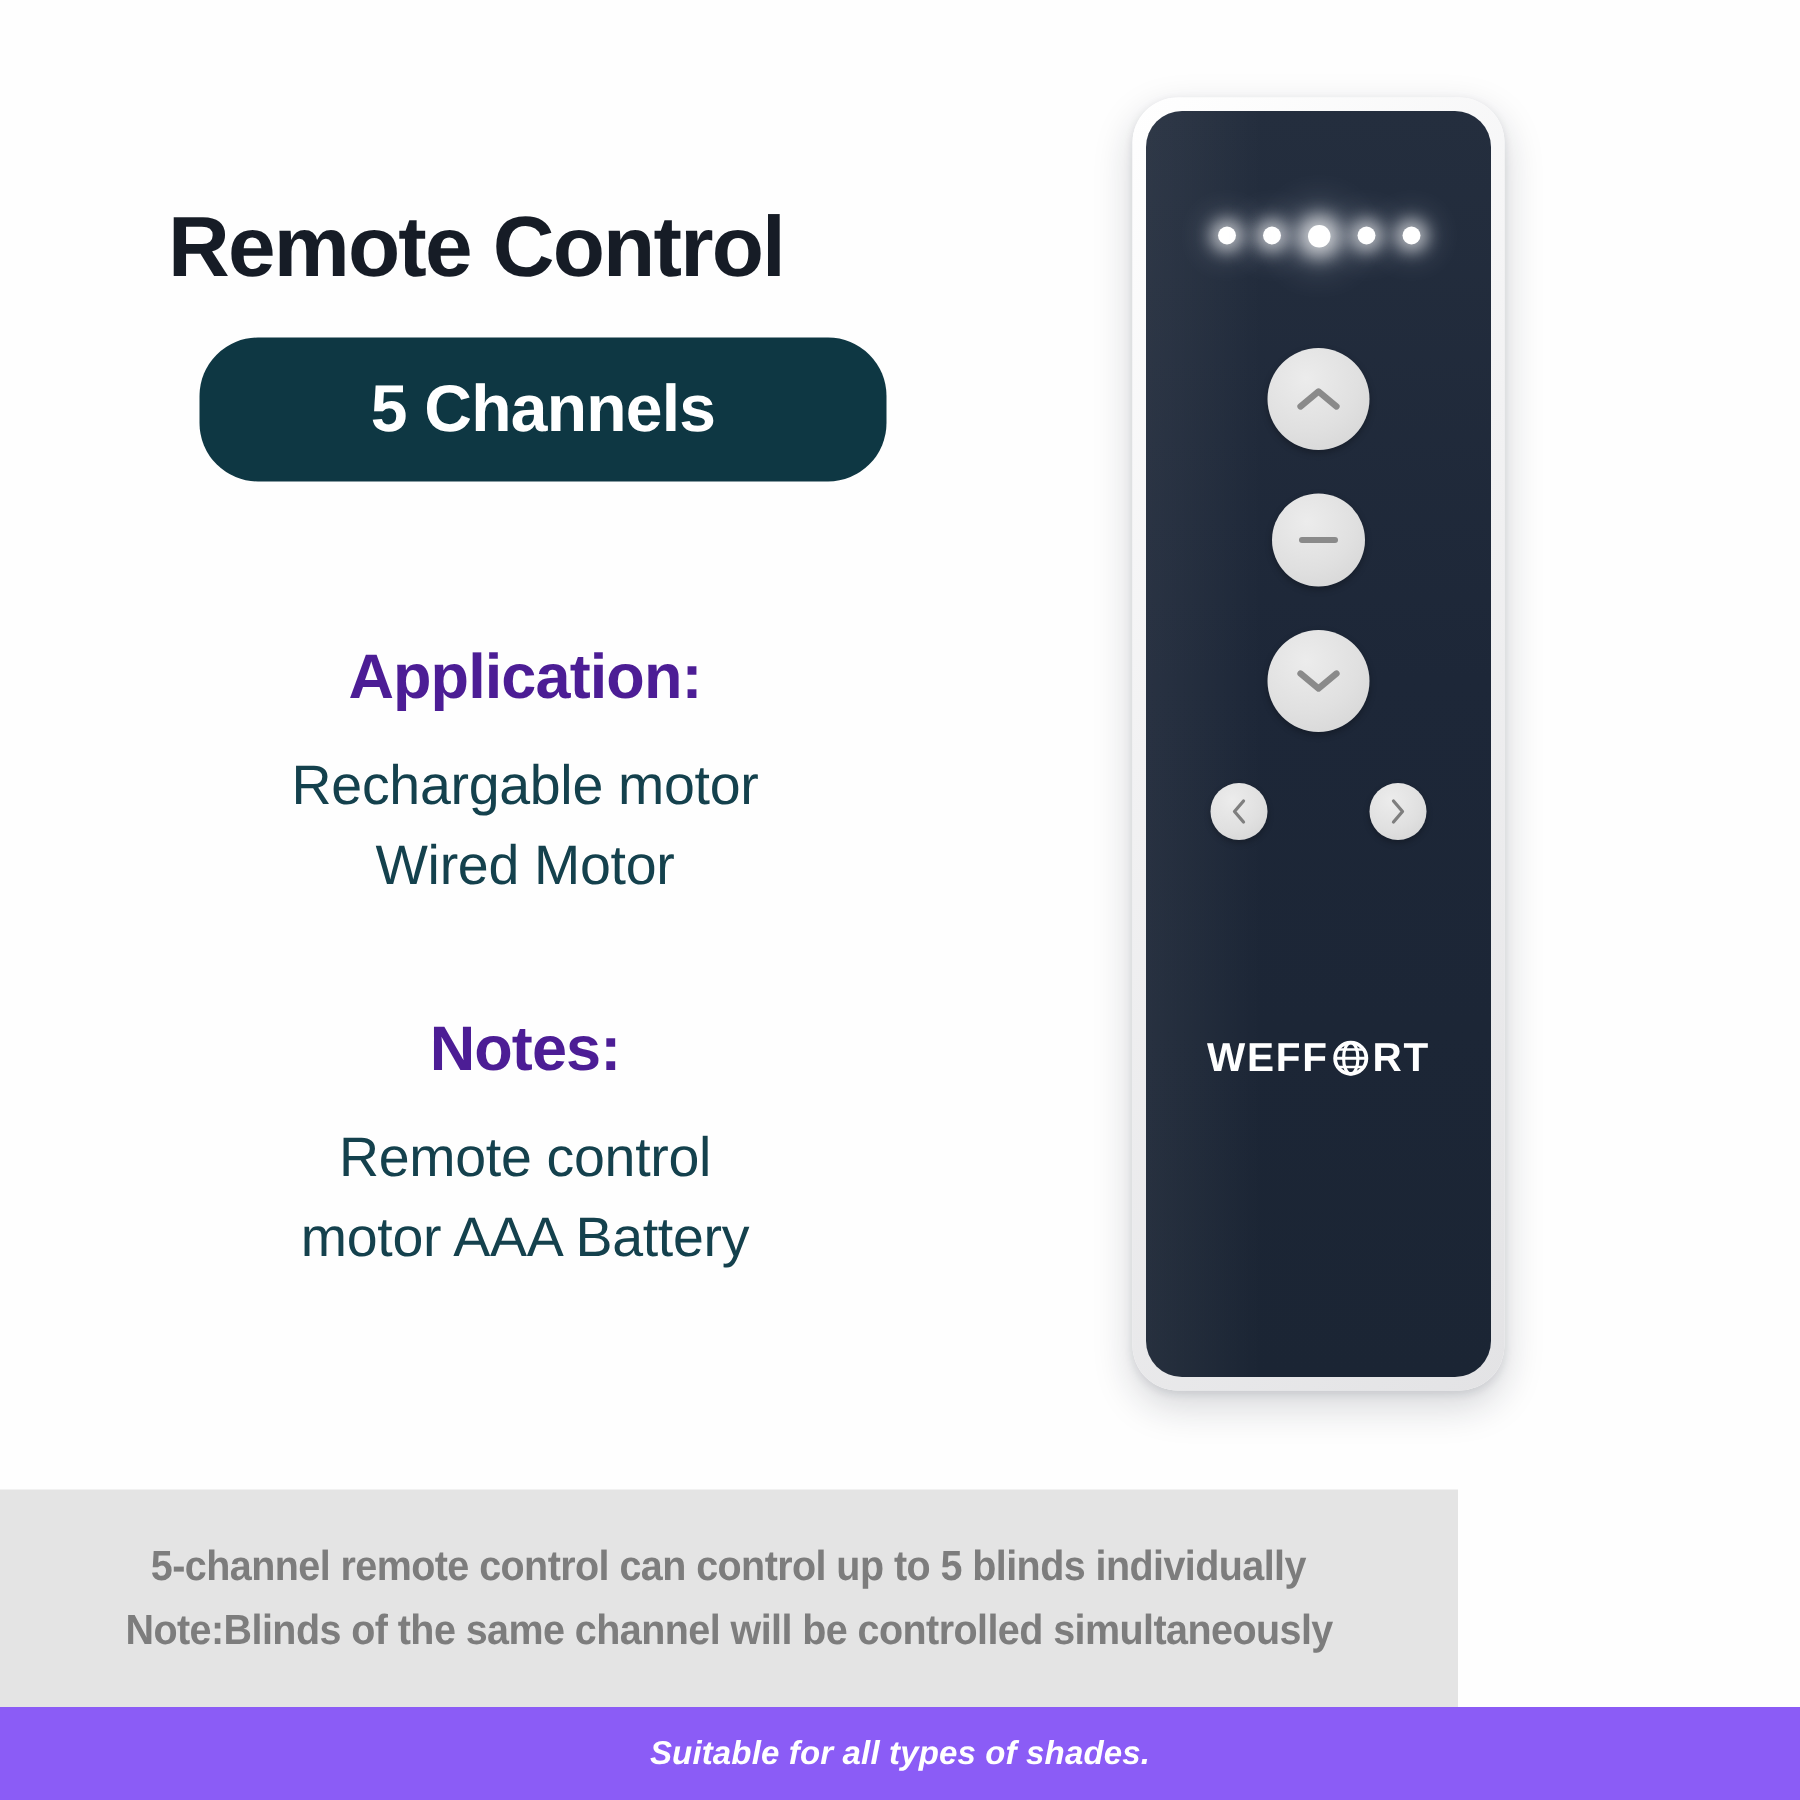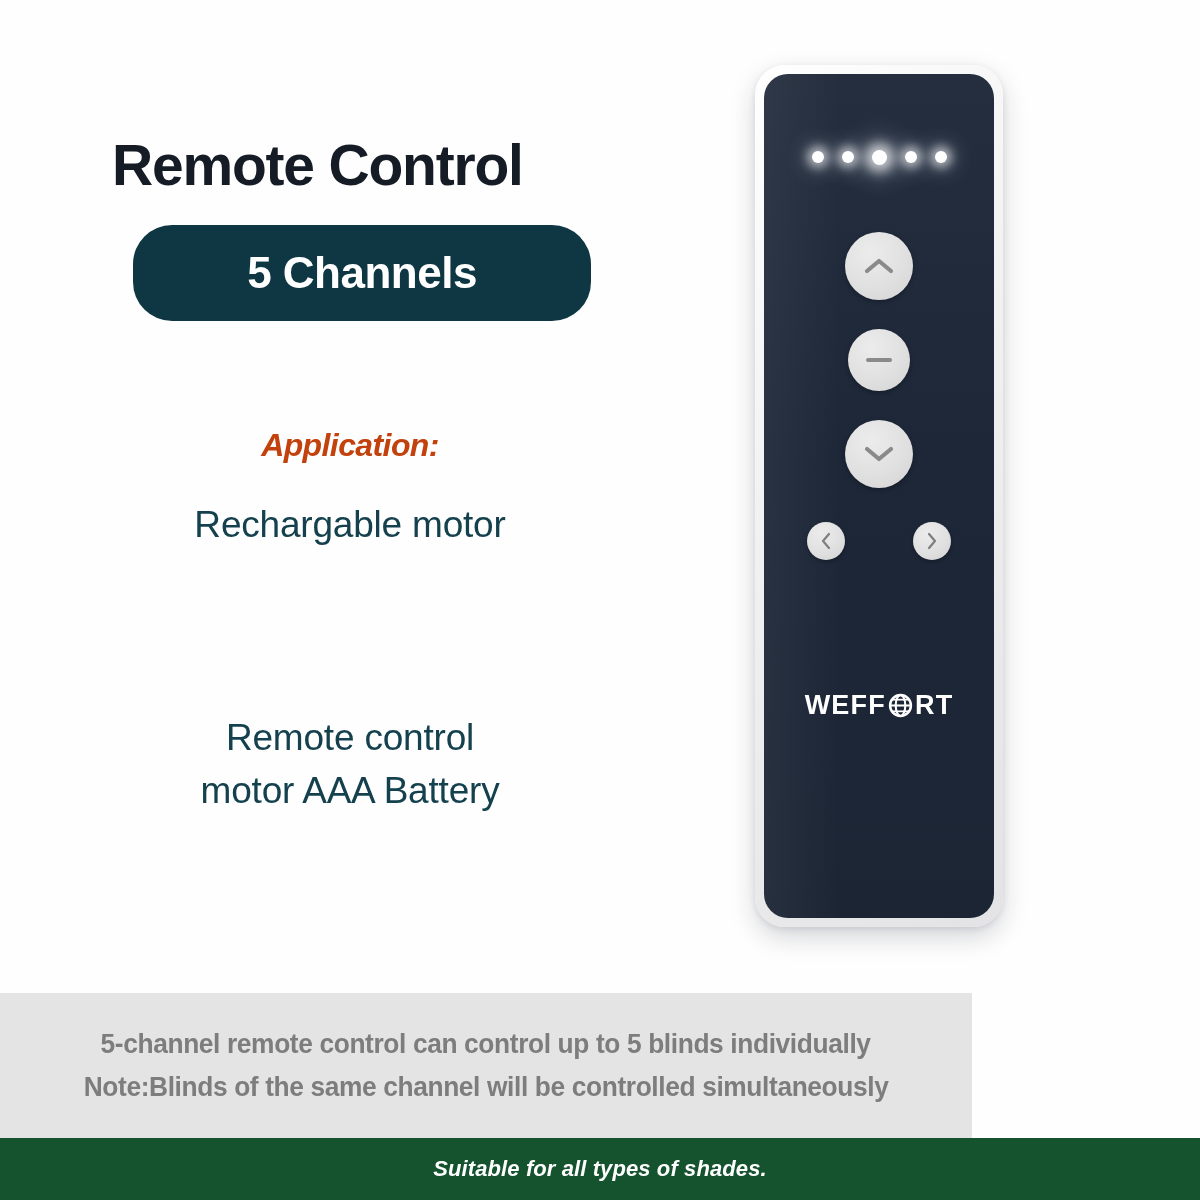--- a/index.html
+++ b/index.html
@@ -59,30 +59,29 @@
   .section {
     position: absolute;
     left: 0;
     width: 700px;
     text-align: center;
   }
   .section-app { top: 428px; }
   .section-notes { top: 676px; }
 
   .section-heading {
-    font-size: 32px;
-    font-weight: bold;
-    color: #c2410c;
+    font-size: 42px;
+    font-weight: bold;
+    color: #4c1d95;
     letter-spacing: -0.6px;
     line-height: 1.1;
     margin: 0;
-    font-style: italic;
   }
   .section-body {
-    margin-top: 36px;
+    margin-top: 24px;
     font-size: 37px;
     font-weight: normal;
     color: #14414d;
     line-height: 1.42;
     letter-spacing: -0.2px;
   }
   .section-body div { white-space: nowrap; }
 
   
   .remote-wrap {
@@ -232,21 +231,21 @@
     transform: scaleX(0.94);
   }
 
   
   .footer-bar {
     position: absolute;
     left: 0;
     top: 1138px;
     width: 1200px;
     height: 62px;
-    background: #14532d;
+    background: #8b5cf6;
     display: flex;
     align-items: center;
     justify-content: center;
   }
   .footer-text {
     color: #ffffff;
     font-size: 22px;
     font-weight: bold;
     font-style: italic;
     letter-spacing: 0.1px;
@@ -263,24 +262,26 @@
     <div class="title">Remote Control</div>
 
     <div class="pill">
       <span class="pill-label">5 Channels</span>
     </div>
 
     <div class="section section-app">
       <div class="section-heading">Application:</div>
       <div class="section-body">
         <div>Rechargable motor</div>
+        <div>Wired Motor</div>
       </div>
     </div>
 
     <div class="section section-notes">
+      <div class="section-heading">Notes:</div>
       <div class="section-body">
         <div>Remote control</div>
         <div>motor AAA Battery</div>
       </div>
     </div>
 
   </div>
 
   <div class="remote-wrap">
     <div class="remote-bezel"></div>

